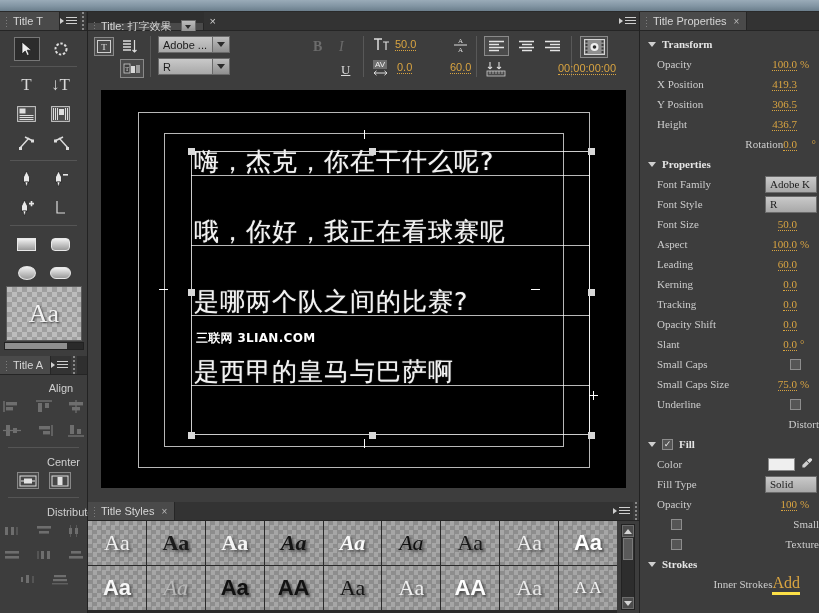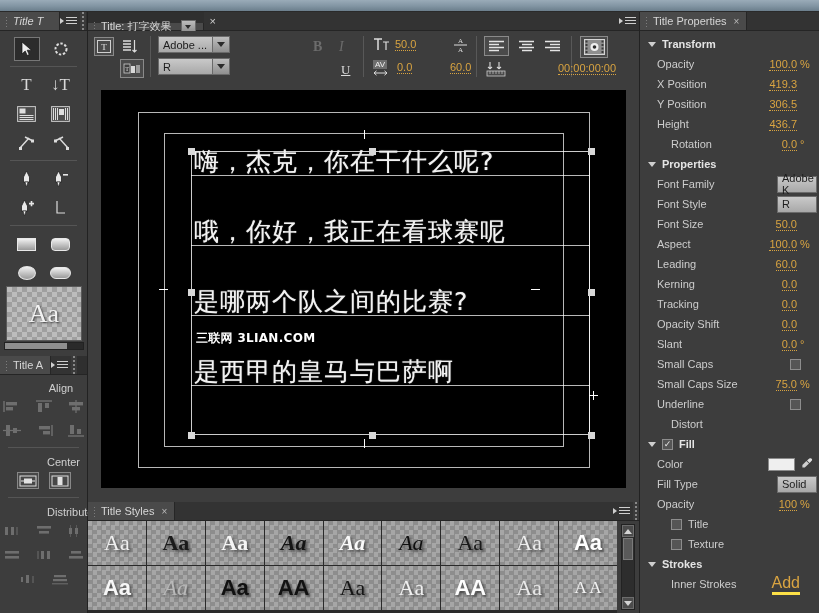--- a/index.html
+++ b/index.html
@@ -61,21 +61,21 @@
   }
   .dotgrip{
     width:6px; background:
       radial-gradient(circle,#888 38%,transparent 39%) 1px 3px/4px 4px repeat-y;
     background-color:#3a3a3a;
   }
 
   
   #tools{ left:0; top:12px; width:88px; height:272px; background:#3d3d3d;
           border-right:1px solid #222;}
-  #tools .tab{ width:60px; overflow:hidden;font-style:italic; }
+  #tools .tab{ width:60px; overflow:hidden; }
   .toolgrid{ padding:6px 0 0 0; }
   .trow{ display:flex; justify-content:center; gap:8px; margin-bottom:5px;}
   .tbtn{
     width:26px; height:24px; display:flex; align-items:center; justify-content:center;
     color:#d9d9d9;
   }
   .tbtn.sel{ background:#2c2c2c; border:1px solid #777;}
   .tsep{ height:1px; background:#555; margin:5px 10px 6px 10px;}
   .shp{ background:linear-gradient(to bottom,#f0f0f0,#9a9a9a); border:1px solid #e8e8e8;}
 
@@ -168,35 +168,35 @@
                  background:#4c4c4c; border:1px solid #6d6d6d;}
   .vscroll .thumb{ margin:1px; height:22px; background:#5a5a5a; border:1px solid #7a7a7a;}
   .vscroll .btm{ position:absolute; bottom:0; left:0; right:0;}
   .upt{ width:0;height:0;border-left:4px solid transparent;border-right:4px solid transparent;border-bottom:5px solid #d4d4d4;}
   .dnt{ width:0;height:0;border-left:4px solid transparent;border-right:4px solid transparent;border-top:5px solid #d4d4d4;}
 
   
   #props{ left:639px; top:12px; width:180px; height:601px; background:#3d3d3d;
           border-left:1px solid #222;}
   .plist{ position:absolute; left:0; top:19px; right:0; bottom:0; overflow:hidden;
-          padding-top:3px;}
+          padding-top:3px;font-family:Liberation Serif, serif;}
   .grow{ height:20px; display:flex; align-items:center; padding-left:8px; }
   .grow .twd{ width:0;height:0;border-top:5px solid #cfcfcf;border-left:4px solid transparent;border-right:4px solid transparent; margin-right:6px;}
   .grow b{ font-size:11px; color:#e4e4e4;}
   .prow{ height:20px; display:flex; align-items:center; padding-left:17px; }
   .prow .lbl{ flex:1; color:#cdcdcd; font-size:11px;}
   .prow .val{ color:#d9a441; font-size:11px; border-bottom:1px dotted #d9a441;
               margin-right:3px;}
   .prow .unit{ color:#d9a441; font-size:11px; width:16px; margin-right:3px;}
-  .prow .ddp{ width:40px; margin-right:2px;}
+  .prow .ddp{ width:52px; margin-right:2px;}
   .chk{ width:11px;height:11px;background:#555;border:1px solid #8d8d8d; margin-right:6px;
         display:flex;align-items:center;justify-content:center; color:#e8e8e8; font-size:9px;}
   .swbox{ width:27px; height:13px; background:#efefef; border:1px solid #8a8a8a; margin-right:6px;}
   .addlink{ color:#d9a441; border-bottom:3px solid #fde047; font-size:16px;}
-  .subrow{ padding-left:24px; }
+  .subrow{ padding-left:24px;text-align:right; }
 </style>
 </head>
 <body>
 
 <div id="app">
 
   <div class="winchrome"></div>
 
   <div class="panel" id="tools">
     <div class="tabbar">
@@ -900,21 +900,21 @@
           </span>
         </div>
         <div class="prow">
           <span class="lbl">Opacity</span>
           <span class="val">100</span>
           <span class="unit">%</span>
         </div>
         <div class="prow subrow">
           <span class="tw" style="margin-right: 7px;"></span>
           <span class="chk"></span>
-          <span class="lbl">Title</span>
+          <span class="lbl">Small</span>
         </div>
         <div class="prow subrow">
           <span class="tw" style="margin-right: 7px;"></span>
           <span class="chk"></span>
           <span class="lbl">Texture</span>
         </div>
         <div class="grow">
           <span class="twd"></span>
           <b>Strokes</b>
         </div>

